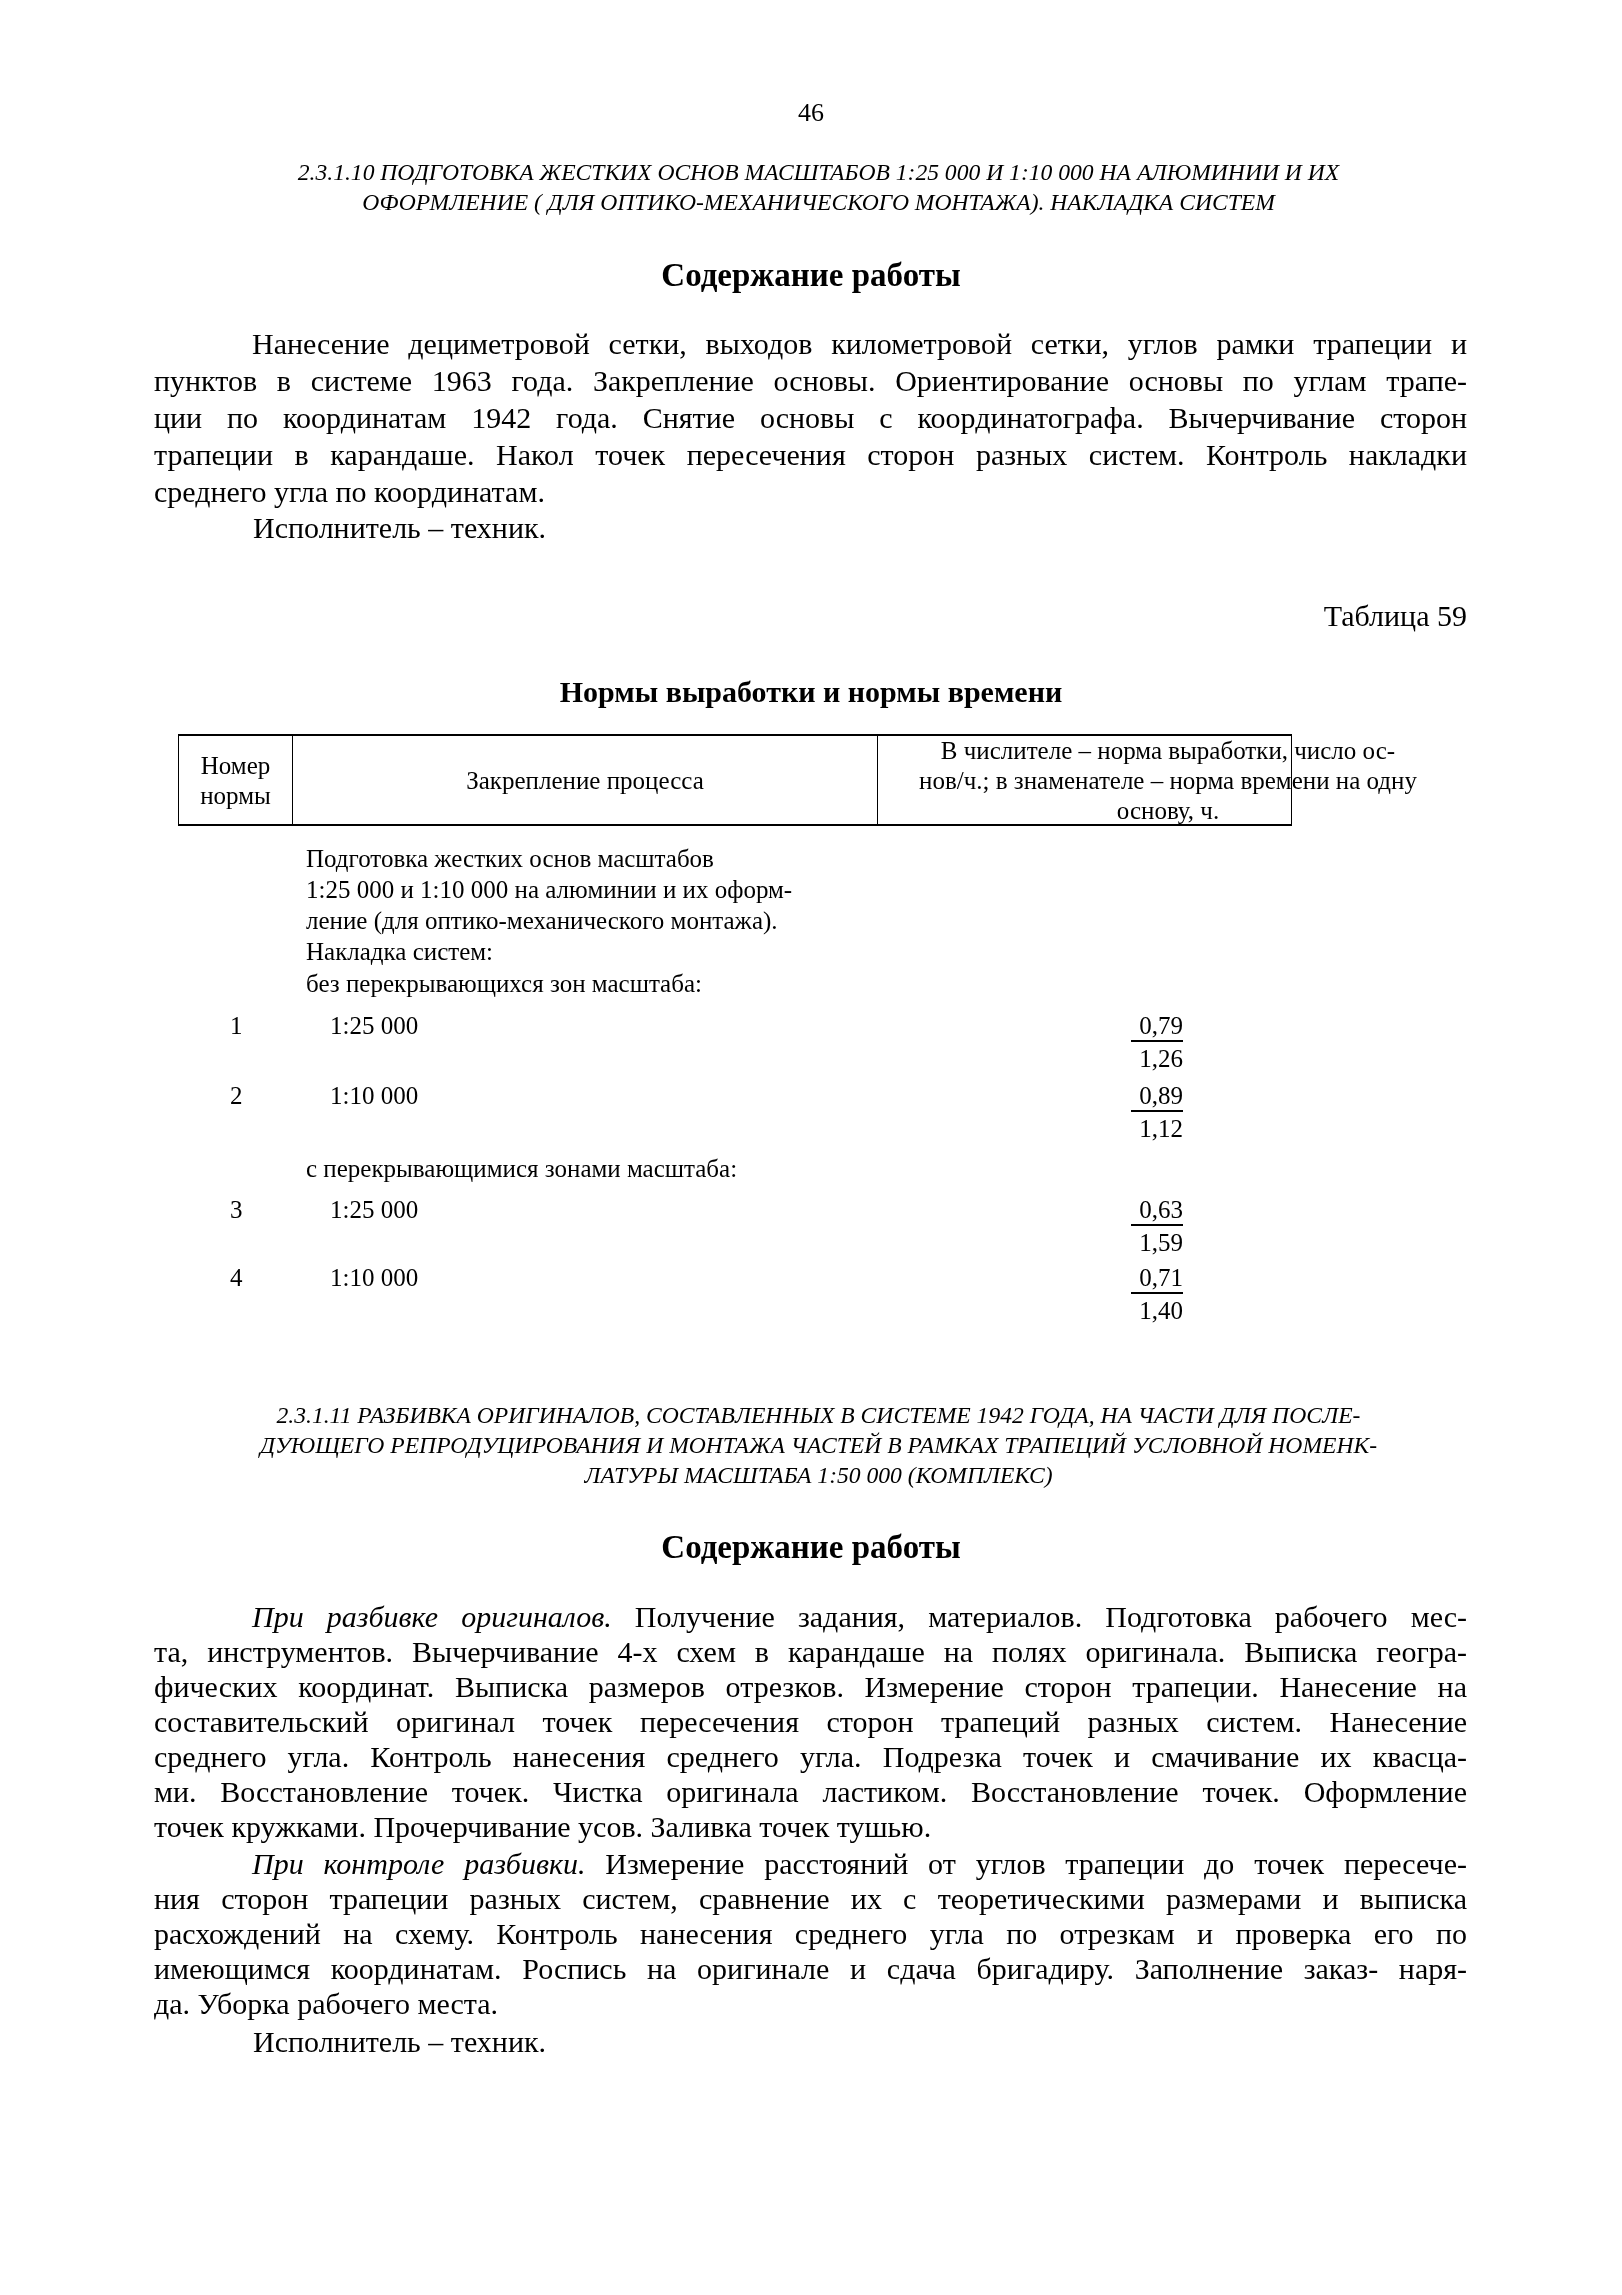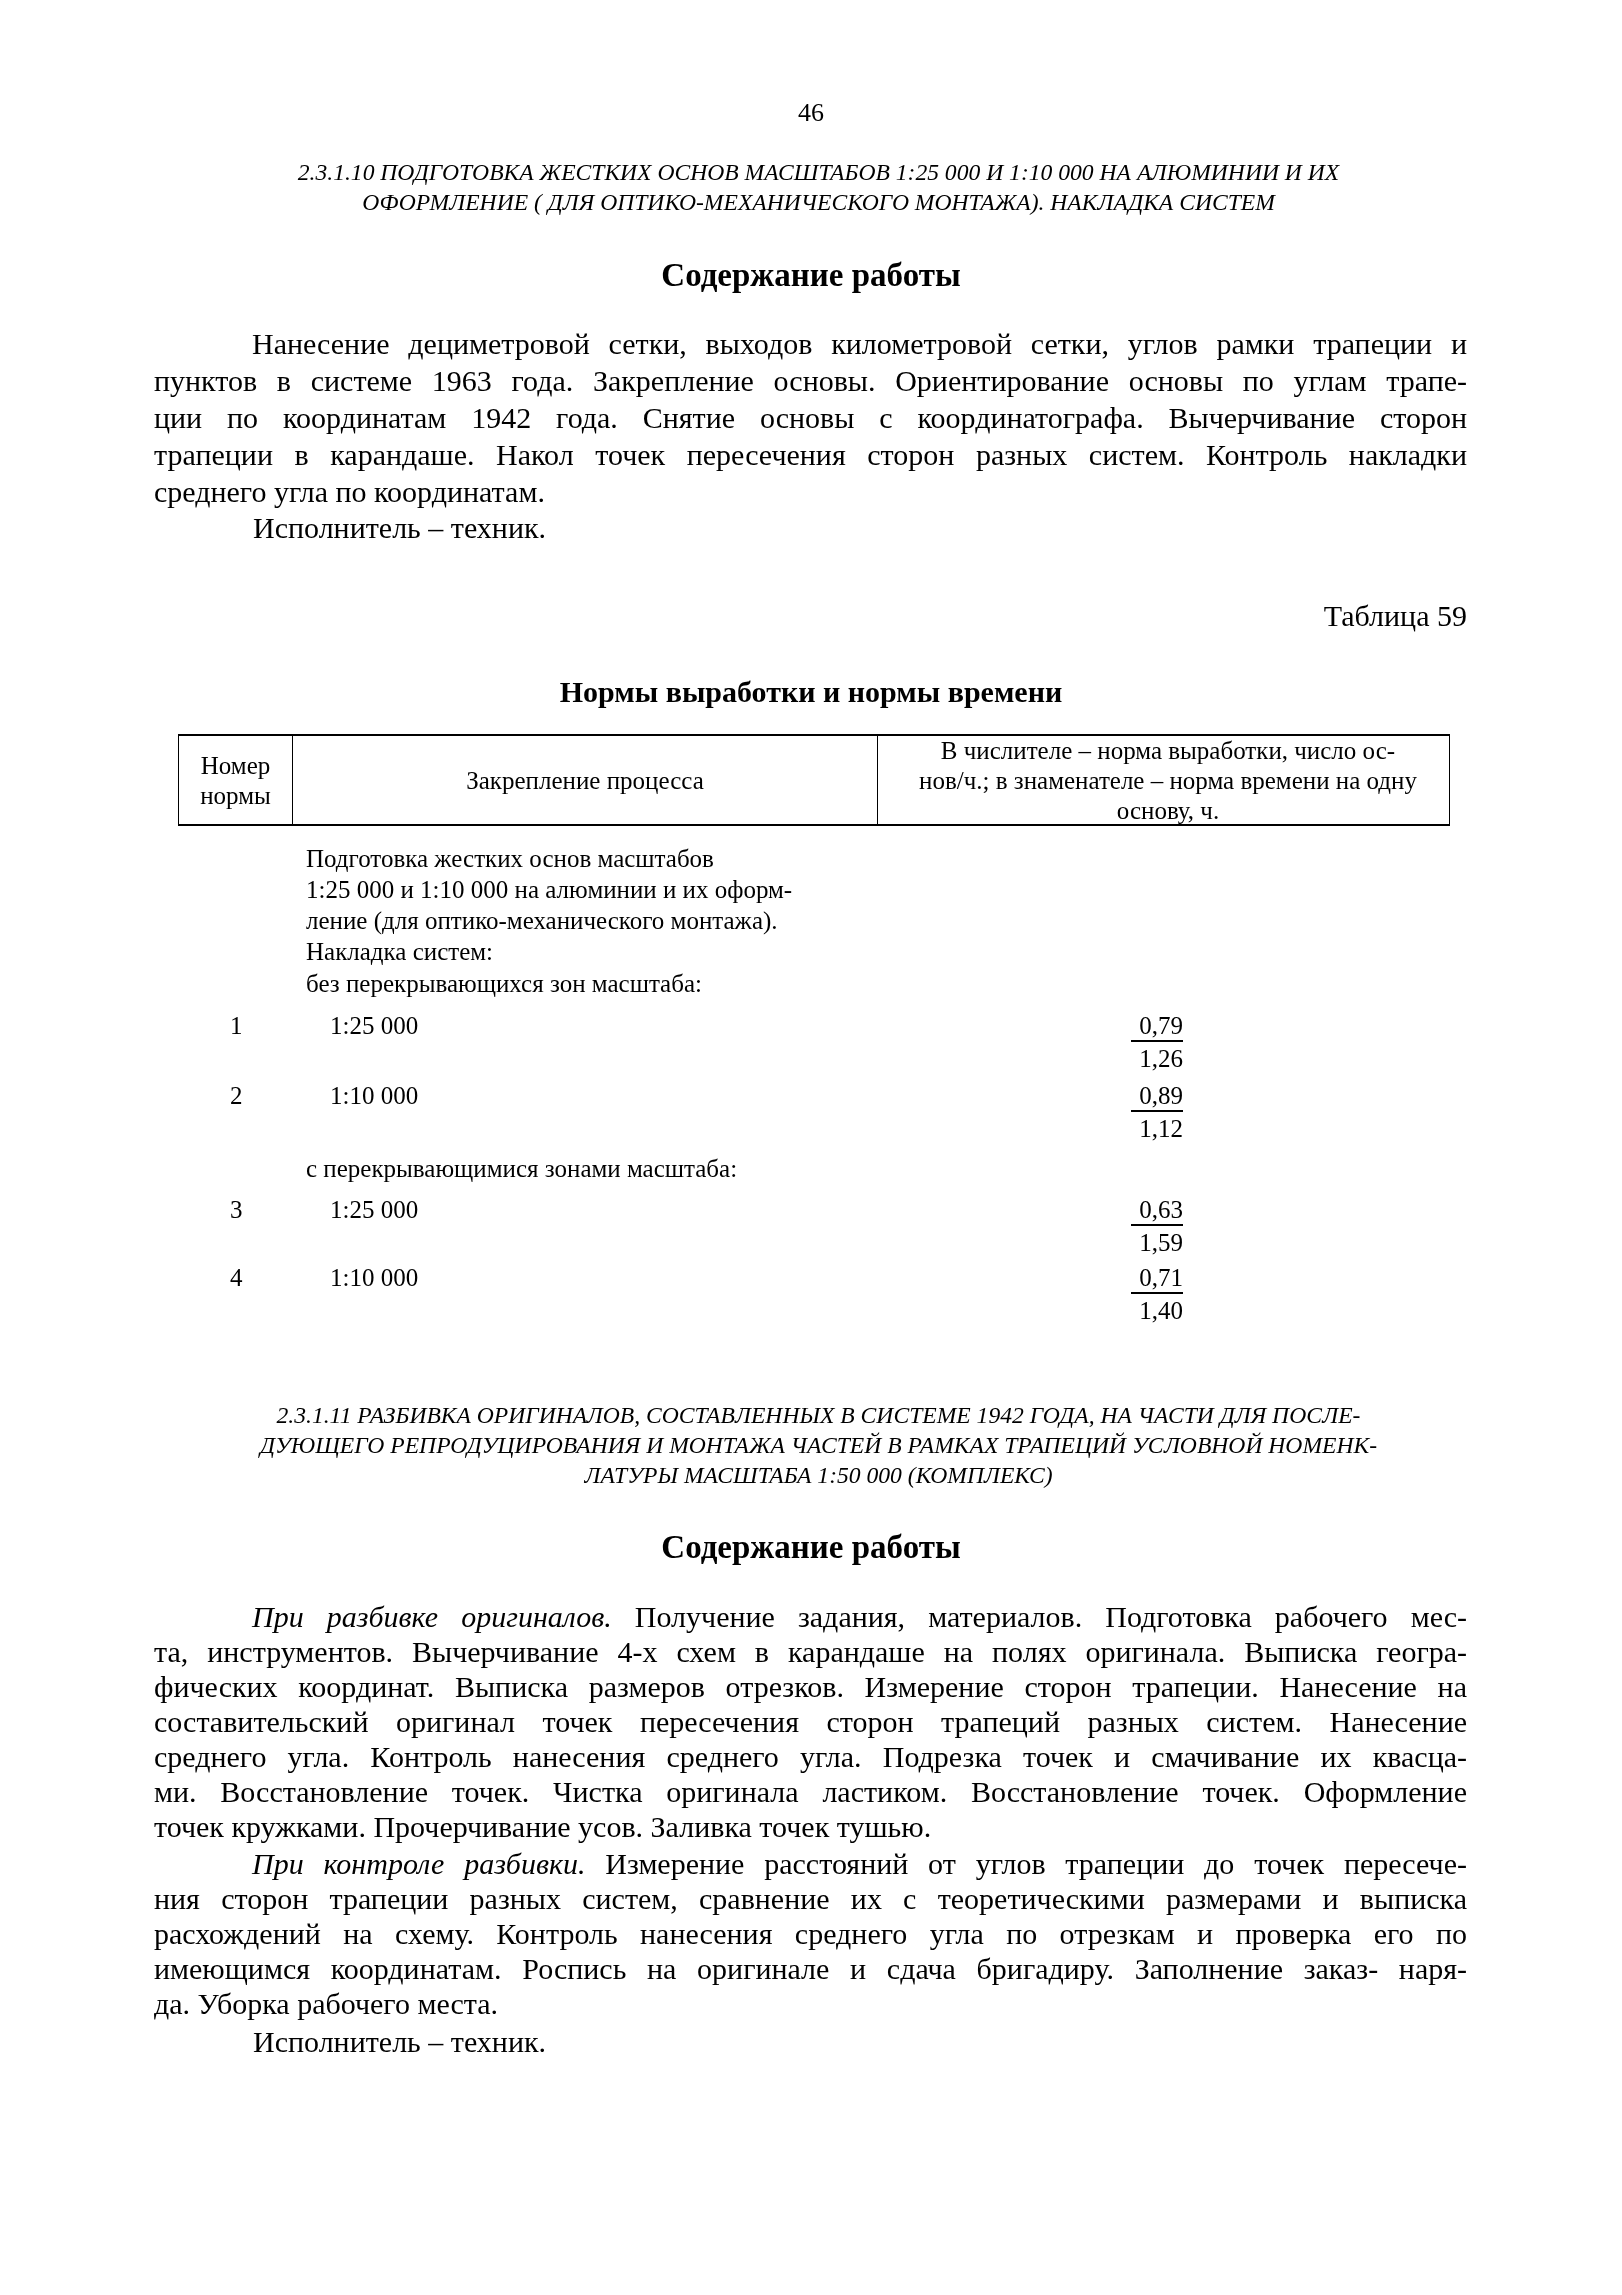--- a/index.html
+++ b/index.html
@@ -12,21 +12,21 @@
   .sec-heading div { white-space: nowrap; }
   .sub-heading { left: 0; width: 1622px; text-align: center; font-weight: bold; font-size: 33px; line-height: 37px; }
   .para { left: 154px; width: 1313px; font-size: 30px; line-height: 37px; text-align: justify; }
   .para .ln { display: block; height: 37px; white-space: nowrap; text-align-last: justify; text-align: justify; }
   .para .ln.last { text-align-last: left; }
   .para .ln.indent { padding-left: 98px; }
   .para2 .ln { height: 35px; }
   .performer { font-size: 30px; line-height: 37px; left: 253px; }
   .table-label { right: 155px; font-size: 30px; line-height: 37px; }
   .table-title { left: 0; width: 1622px; text-align: center; font-weight: bold; font-size: 30px; line-height: 37px; }
-  .norms-table { left: 178px; top: 734px; width: 1272px; }
+  .norms-table { left: 178px; top: 734px; width: 1114px; }
   .thead { display: grid; grid-template-columns: 113px 585px 581px; border: 2px solid #000; border-left-width: 1.3px; border-right-width: 1.3px; height: 92px; box-sizing: border-box; }
   .thead .th { font-size: 25px; line-height: 30px; display: flex; align-items: center; justify-content: center; text-align: center; padding: 0 6.5px; }
   .thead .th + .th { border-left: 1.3px solid #000; }
   .tbody { position: relative; font-size: 25px; line-height: 30px; }
   .tcell { position: absolute; white-space: nowrap; }
   .frac { position: absolute; width: 52px; text-align: right; font-size: 25px; line-height: 31px; }
   .frac .num { display: block; border-bottom: 2px solid #000; line-height: 29px; }
   .frac .den { display: block; line-height: 33px; }
   .italic { font-style: italic; }
 </style>

